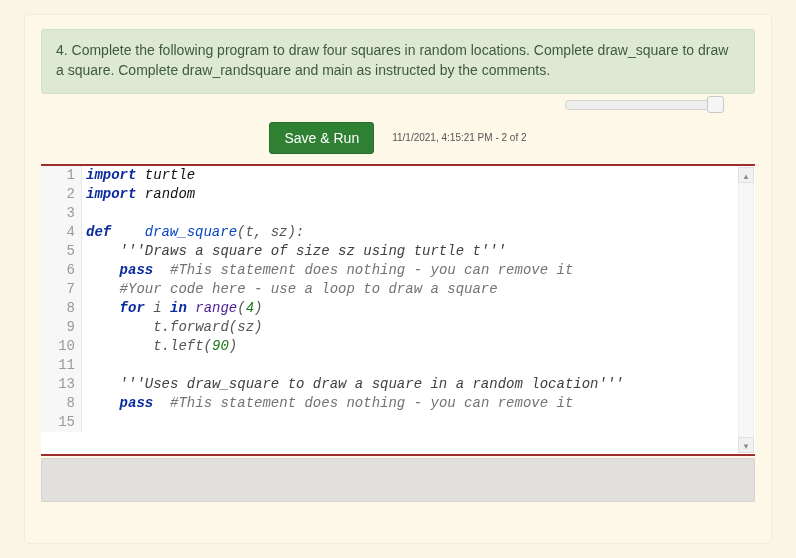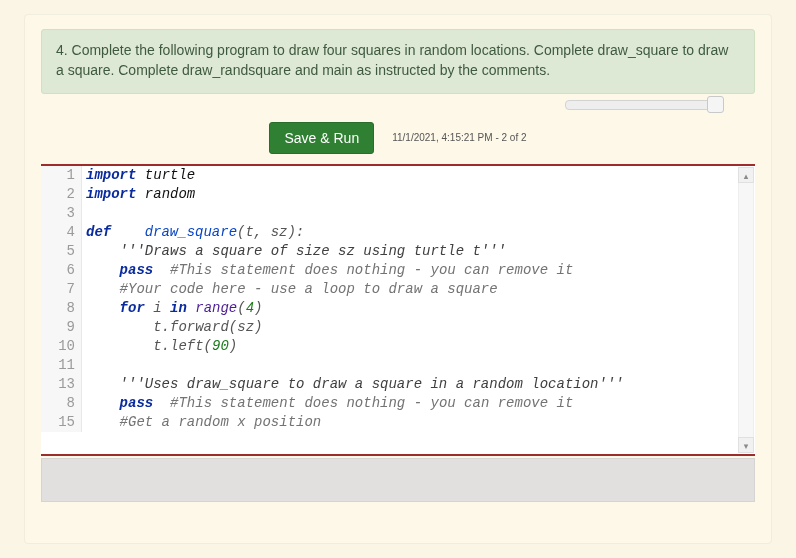--- a/index.html
+++ b/index.html
@@ -192,20 +192,20 @@
           <div class="line"><div class="gutter">4</div><div class="code"><span class="kw">def</span><span class="op"> </span><span class="func">draw_square</span><span class="op">(t, sz):</span></div></div>
           <div class="line"><div class="gutter">5</div><div class="code"><span class="op">    </span><span class="str">'''Draws a square of size sz using turtle t'''</span></div></div>
           <div class="line"><div class="gutter">6</div><div class="code"><span class="op">    </span><span class="kw">pass</span><span class="op">  </span><span class="cmt">#This statement does nothing - you can remove it</span></div></div>
           <div class="line"><div class="gutter">7</div><div class="code"><span class="op">    </span><span class="cmt">#Your code here - use a loop to draw a square</span></div></div>
           <div class="line"><div class="gutter">8</div><div class="code"><span class="op">    </span><span class="kw">for</span><span class="op"> i </span><span class="kw">in</span><span class="op"> </span><span class="builtin">range</span><span class="op">(</span><span class="num">4</span><span class="op">)</span></div></div>
           <div class="line"><div class="gutter">9</div><div class="code"><span class="op">        t.forward(sz)</span></div></div>
           <div class="line"><div class="gutter">10</div><div class="code"><span class="op">        t.left(</span><span class="num">90</span><span class="op">)</span></div></div>
           <div class="line"><div class="gutter">11</div><div class="code"></div></div>
           <div class="line"><div class="gutter">13</div><div class="code"><span class="op">    </span><span class="str">'''Uses draw_square to draw a square in a random location'''</span></div></div>
           <div class="line"><div class="gutter">8</div><div class="code"><span class="op">    </span><span class="kw">pass</span><span class="op">  </span><span class="cmt">#This statement does nothing - you can remove it</span></div></div>
-          <div class="line"><div class="gutter">15</div><div class="code"><span class="op">    </span><span class="cmt">#Get a random x position</span></div></div>
+          <div class="line"><div class="gutter">15</div><div class="code"><span class="op">    </span></div></div>
         </div>
     </div>
 
     <div class="output-area"></div>
 
   </div>
 </div>
 
 </body></html>

